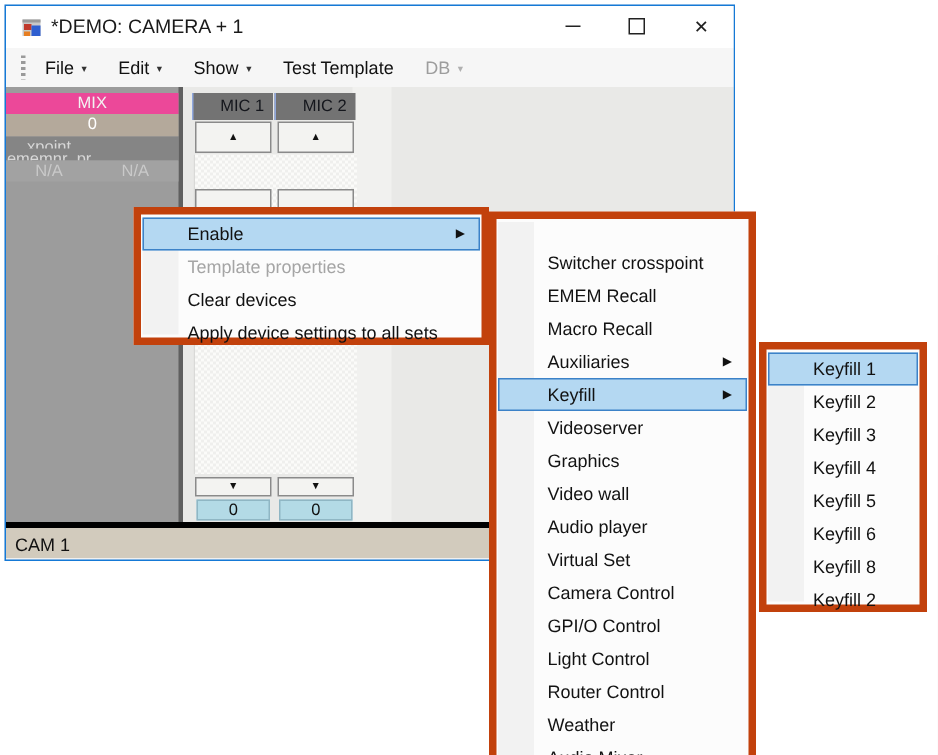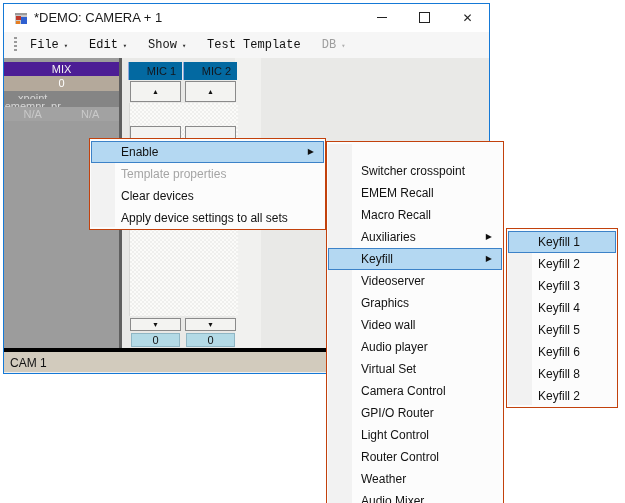--- a/index.html
+++ b/index.html
@@ -11,62 +11,62 @@
   .titlebar{left:0;top:0;width:485px;height:28px;background:#ffffff;}
   .app-icon{left:10px;top:7px;width:14px;height:14px;}
   .win-title{left:30px;top:6px;font-size:13px;color:#1a1a1a;white-space:nowrap;}
   .cap-btn{top:0;width:43px;height:27px;display:flex;align-items:center;justify-content:center;}
   .cap-min{right:86px;} .cap-max{right:43px;} .cap-close{right:0;}
   .min-glyph{width:10px;height:1px;background:#222;display:block;}
   .max-glyph{width:9px;height:9px;border:1px solid #222;display:block;}
   .close-glyph{font-size:12px;color:#222;line-height:1;}
 
   
-  .menubar{left:0;top:28px;width:485px;height:26px;background:#f6f6f6;display:flex;align-items:center;padding-left:10px;font-family:Liberation Mono, monospace;}
+  .menubar{left:0;top:28px;width:485px;height:26px;background:#f6f6f6;display:flex;align-items:center;padding-left:10px;}
   .mb-grip{width:3px;height:16px;margin-right:6px;
            background:repeating-linear-gradient(#9a9a9a 0 2px,rgba(0,0,0,0) 2px 4px);}
   .mb-item{display:flex;align-items:center;padding:0 7px;height:22px;font-size:12px;color:#111;margin-right:7px;white-space:nowrap;}
   .mb-arrow{display:none;font-size:7px;color:#333;margin-left:5px;padding-top:2px;}
   .mb-item.has-arrow .mb-arrow{display:inline-block;}
   .mb-item.disabled{color:#9d9d9d;} .mb-item.disabled .mb-arrow{color:#b0b0b0;}
 
   
   .content{left:0;top:54px;width:485px;height:294px;background:#e9e9e7;}
   .left-panel{left:0;top:54px;width:118px;height:294px;background:#9c9c9c;border-right:3px solid #5f5f5f;}
   .lp-row{left:0;width:115px;text-align:center;overflow:hidden;white-space:nowrap;}
-  .lp-mix{top:4px;height:14px;line-height:14px;background:#4c1d95;color:#f2f2f2;font-size:11px;}
+  .lp-mix{top:4px;height:14px;line-height:14px;background:#ec4899;color:#f2f2f2;font-size:11px;}
   .lp-zero{top:18px;height:15px;line-height:15px;background:#b4a99b;color:#ffffff;font-size:11px;}
   .lp-cols{top:33px;height:16px;background:#858585;color:#d8d8d8;font-size:11px;display:flex;flex-direction:column;}
   .lp-vals{top:49px;height:14px;background:#a2a2a2;color:#c9c9c9;font-size:11px;display:flex;}
   .lp-cell{width:50%;text-align:center;line-height:15px;overflow:hidden;white-space:nowrap;}
   .light-strip{left:231px;top:54px;width:26px;height:294px;background:#f1f1ef;}
 
   
   .channels{left:124px;top:58px;width:111px;height:290px;}
   .track{left:1px;top:41px;width:109px;height:213px;background-color:#fbfbf9;z-index:0;
          background-image:conic-gradient(#efefed 25%,rgba(0,0,0,0) 25% 50%,#efefed 50% 75%,rgba(0,0,0,0) 75%);
          background-size:4px 4px;border-left:1px solid #d9d9d7;}
   .channel{top:0;width:55px;height:290px;z-index:2;}
   .channel ~ .channel{left:55px;}
-  .ch-header{left:0;top:0;width:54px;height:18px;background:#0369a1;color:#14161c;font-size:11px;
+  .ch-header{left:0;top:0;width:54px;height:18px;background:#737373;color:#14161c;font-size:11px;
              text-align:center;line-height:18px;border-left:1px solid #8fa7dd;padding-left:12px;}
   .ch-btn{left:2px;width:51px;background:#f3f3f1;border:1px solid #8a8a8a;color:#111;
           display:flex;align-items:center;justify-content:center;font-size:7px;}
   .ch-up{top:19px;height:21px;}
   .ch-thumb{top:64px;height:14px;}
   .ch-down{top:256px;height:13px;}
   .ch-value{left:3px;top:271px;width:49px;height:14px;background:#b3dae6;border:1px solid #8fb6c4;
             color:#111;font-size:11px;text-align:center;line-height:13px;}
 
   
   .statusbar{left:0;top:344px;width:485px;height:24px;background:#d2cbbd;border-top:4px solid #000000;
              color:#111;font-size:12px;line-height:22px;padding-left:6px;}
 
   
-  .menu{background:#fcfcfc;border:1px solid #c2410c;padding:2px 1px;}
+  .menu{background:#fcfcfc;border:5px solid #c2410c;padding:2px 1px;}
   .menu-gutter{left:1px;top:2px;bottom:2px;width:24px;background:#f2f2f2;}
   .menu-item{position:relative;height:22px;line-height:22px;font-size:12px;color:#121212;
              padding-left:30px;white-space:nowrap;overflow:hidden;}
   .menu-item.hl{background:#b4d8f2;outline:1px solid #3c82c8;outline-offset:-1px;}
   .menu-item.disabled{color:#a5a5a5;}
   .menu-item .arrow{display:none;position:absolute;right:10px;top:0;font-size:8px;color:#111;}
   .menu-item.has-sub .arrow{display:block;}
   .menu-1{left:89px;top:138px;width:237px;height:92px;z-index:10;}
   .menu-2{left:326px;top:141px;width:178px;height:416px;z-index:11;padding-top:18px;}
   .menu-2 .menu-item{padding-left:33px;}
@@ -255,21 +255,21 @@
       <span>Virtual Set</span>
       
     </div>
 
     <div class="menu-item">
       <span>Camera Control</span>
       
     </div>
 
     <div class="menu-item">
-      <span>GPI/O Router</span>
+      <span>GPI/O Control</span>
       
     </div>
 
     <div class="menu-item">
       <span>Light Control</span>
       
     </div>
 
     <div class="menu-item">
       <span>Router Control</span>

